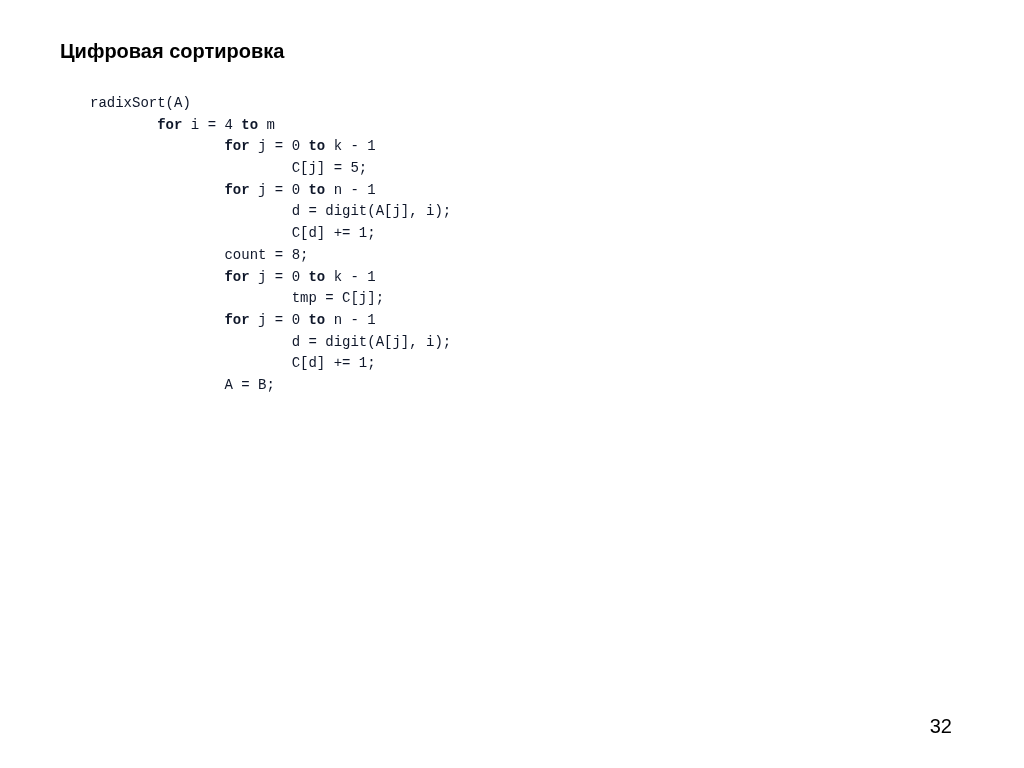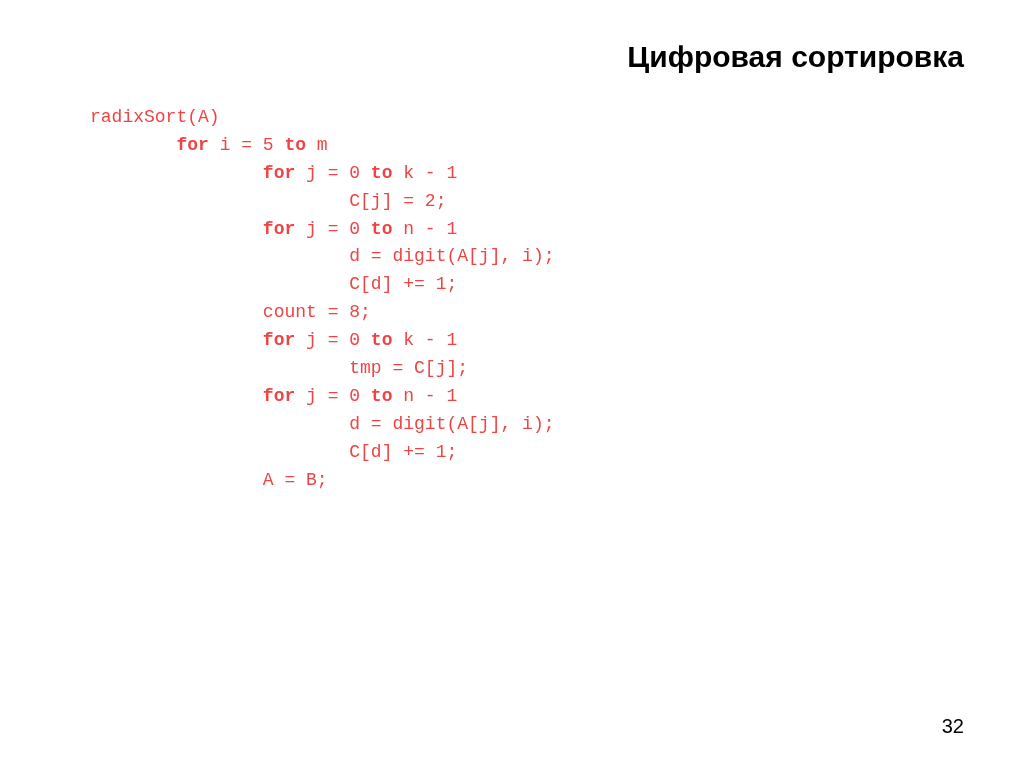--- a/index.html
+++ b/index.html
@@ -19,69 +19,69 @@
 
     .slide {
       width: 1024px;
       height: 768px;
       background: #ffffff;
       position: relative;
       padding: 40px 60px;
     }
 
     .title {
-      text-align: right;
-      font-size: 30px;
+      text-align: left;
+      font-size: 20px;
       font-weight: bold;
       font-family: Arial, sans-serif;
       margin-bottom: 30px;
       color: #000000;
     }
 
     .code-block {
       font-family: 'Courier New', Courier, monospace;
-      font-size: 18px;
+      font-size: 14px;
       line-height: 1.55;
-      color: #ef4444;
+      color: #0f172a;
       padding-left: 30px;
     }
 
     .code-line {
       display: block;
       white-space: pre;
     }
 
     .keyword {
       font-weight: bold;
     }
 
     .page-number {
       position: absolute;
       bottom: 30px;
-      right: 60px;
+      right: 72px;
       font-size: 20px;
       color: #000000;
       font-family: Arial, sans-serif;
     }
   </style>
 </head>
 <body>
 
 <div class="slide">
   <div class="title">Цифровая сортировка</div>
 
   <div class="code-block">
 
     <span class="code-line"><span>radixSort(A)</span></span>
 
-    <span class="code-line"><span>        </span><span class="keyword">for</span><span> i = 5 </span><span class="keyword">to</span><span> m</span></span>
+    <span class="code-line"><span>        </span><span class="keyword">for</span><span> i = 4 </span><span class="keyword">to</span><span> m</span></span>
 
     <span class="code-line"><span>                </span><span class="keyword">for</span><span> j = 0 </span><span class="keyword">to</span><span> k - 1</span></span>
 
-    <span class="code-line"><span>                        </span><span>C[j] = 2;</span></span>
+    <span class="code-line"><span>                        </span><span>C[j] = 5;</span></span>
 
     <span class="code-line"><span>                </span><span class="keyword">for</span><span> j = 0 </span><span class="keyword">to</span><span> n - 1</span></span>
 
     <span class="code-line"><span>                        </span><span>d = digit(A[j], i);</span></span>
 
     <span class="code-line"><span>                        </span><span>C[d] += 1;</span></span>
 
     <span class="code-line"><span>                </span><span>count = 8;</span></span>
 
     <span class="code-line"><span>                </span><span class="keyword">for</span><span> j = 0 </span><span class="keyword">to</span><span> k - 1</span></span>

